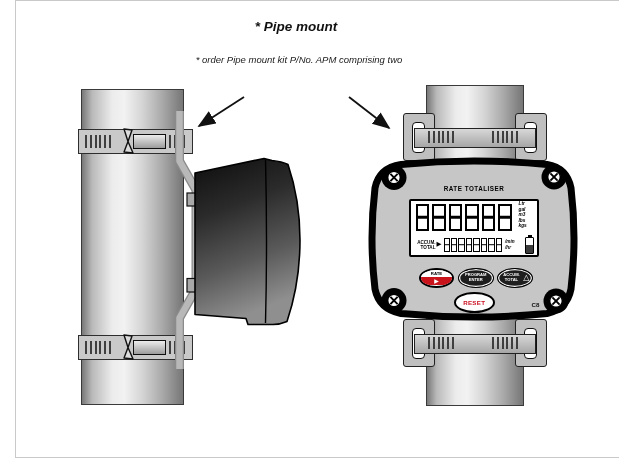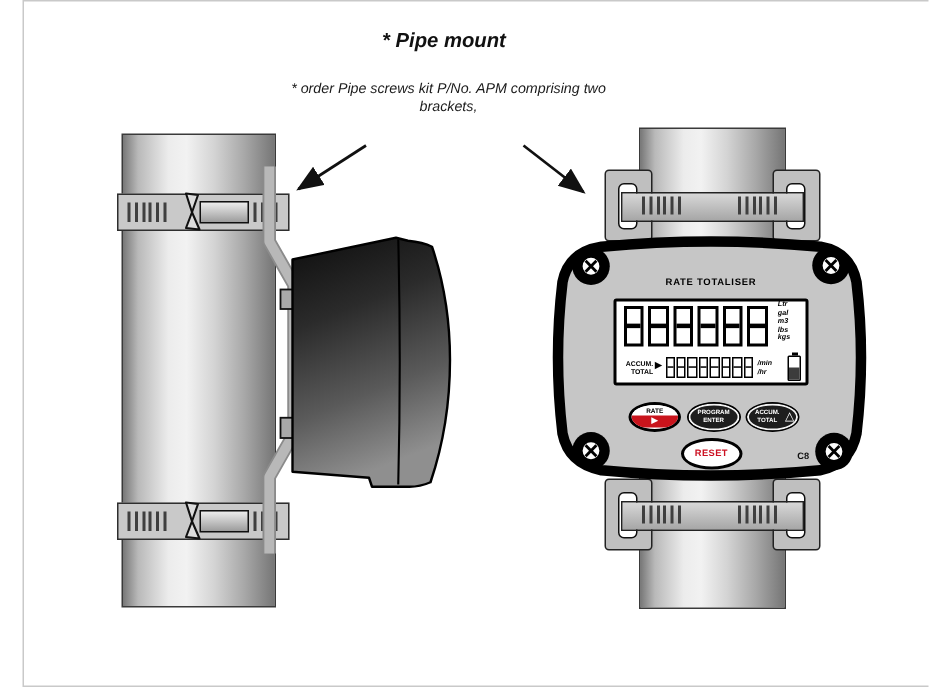--- a/index.html
+++ b/index.html
@@ -99,22 +99,21 @@
          color:#cc1122;font-size:6.2px;font-weight:bold;letter-spacing:.3px;}
   #badge{left:515.5px;top:299.5px;font-size:6.2px;font-weight:bold;color:#111;}
 </style>
 </head>
 <body>
 
 <div id="stage">
 
   <div class="abs" id="title">* Pipe mount</div>
   <div class="abs" id="note">
-    <div>* order Pipe screws kit P/No. APM comprising two</div>
-    <div>brackets,</div>
+    <div>* order Pipe mount kit P/No. APM comprising two</div>
   </div>
 
   <div class="abs pipe" id="pipe-left"></div>
 
   <div class="abs clamp-band" id="clamp-left-top">
     <div class="ticks-l">
         <div class="tick"></div>
         <div class="tick"></div>
         <div class="tick"></div>
         <div class="tick"></div>

